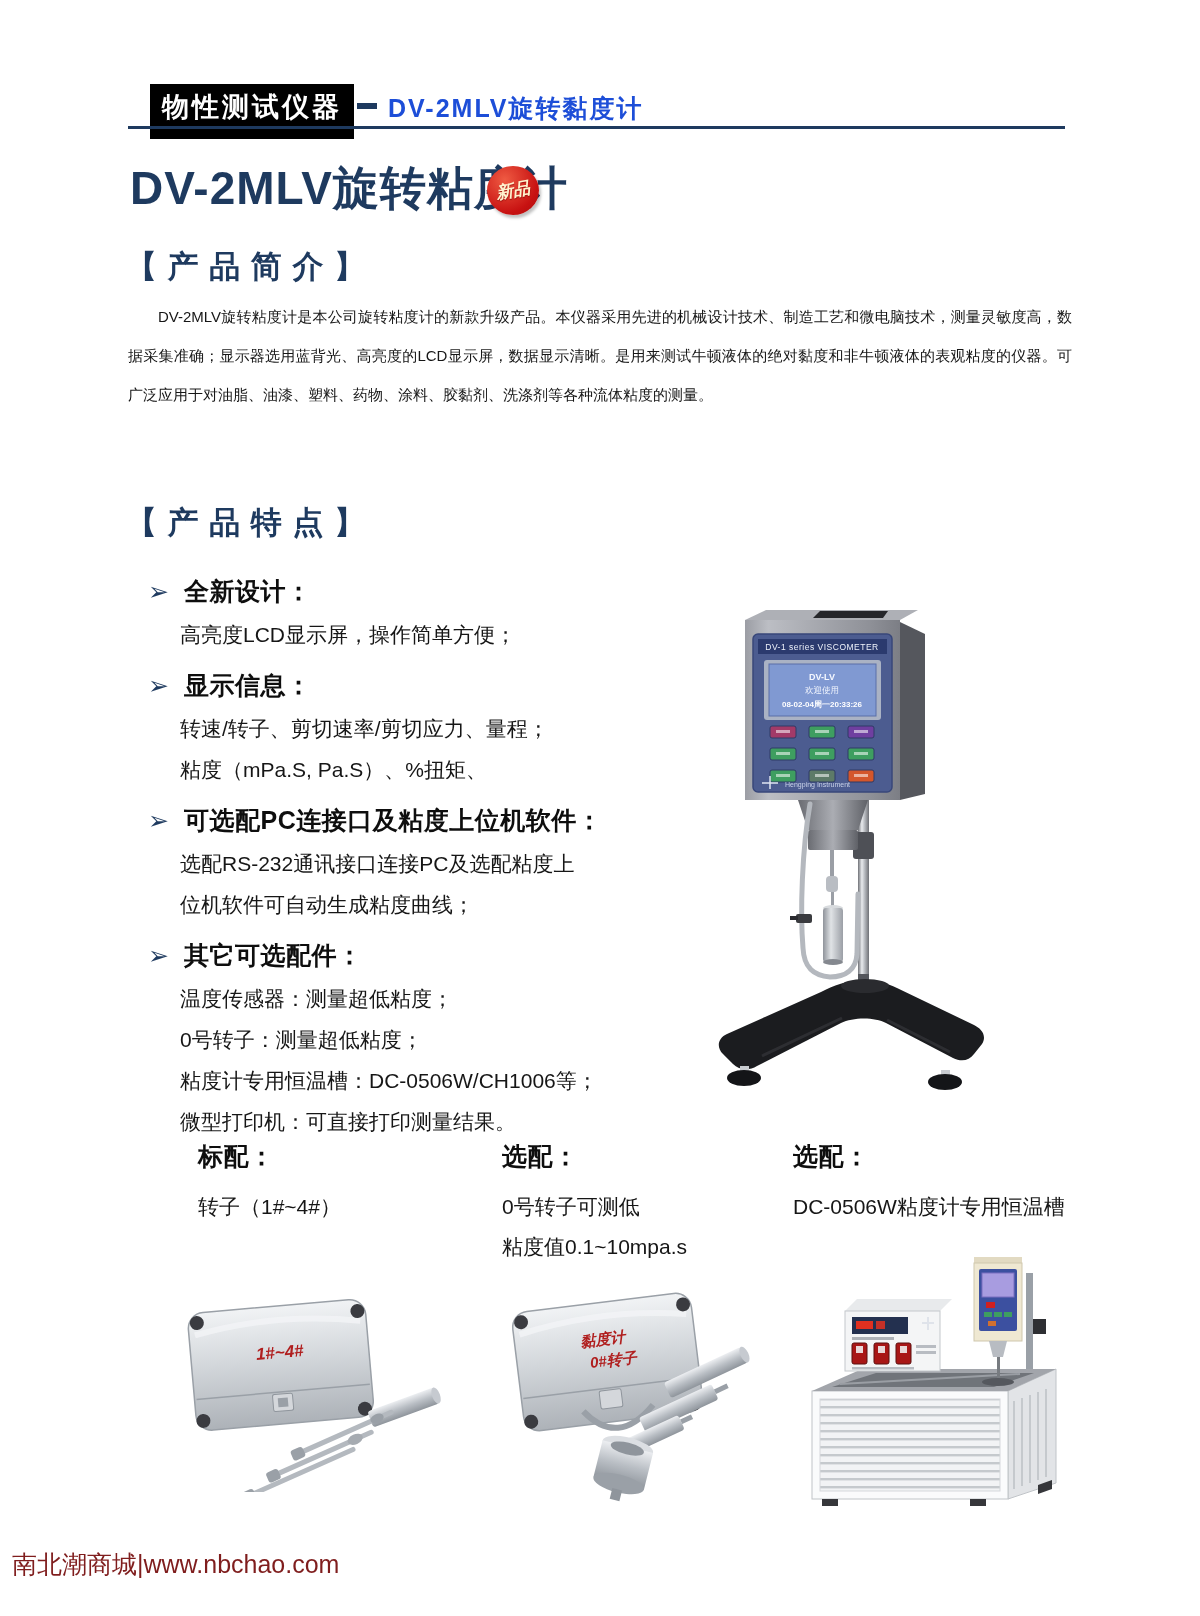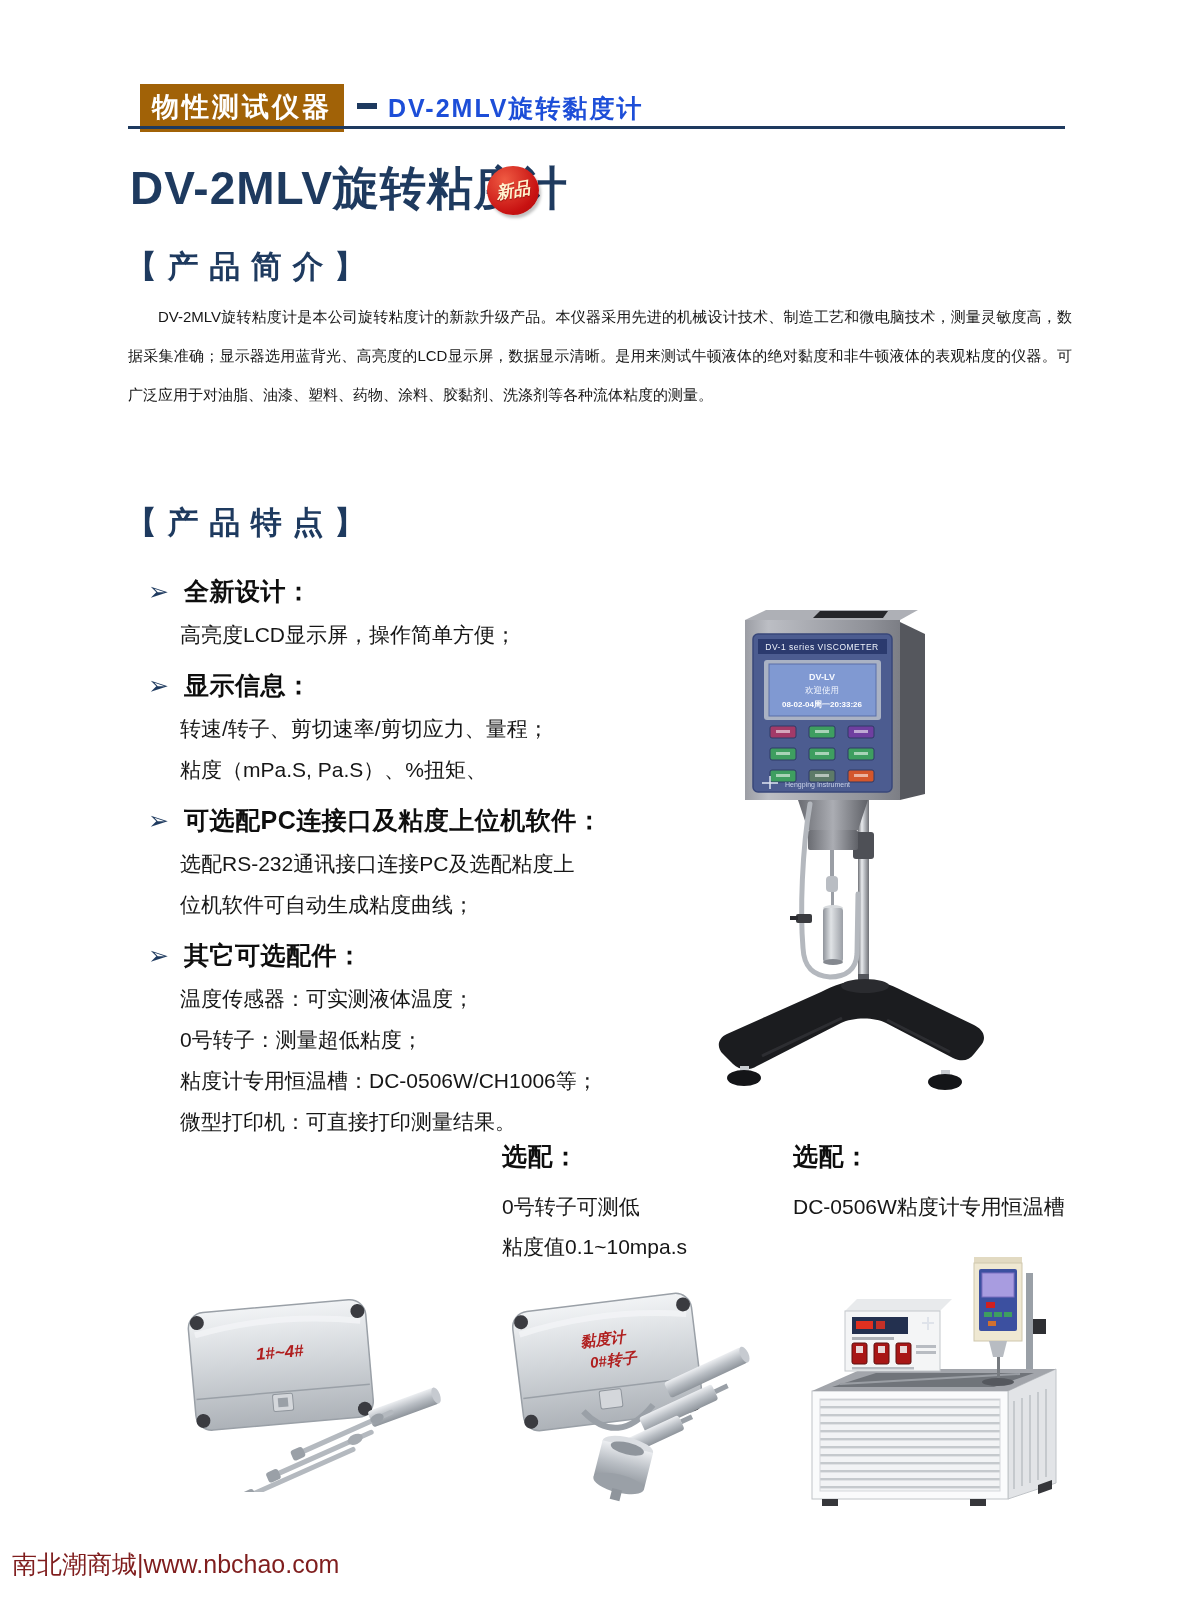--- a/index.html
+++ b/index.html
@@ -2,22 +2,22 @@
 <html><head>
 <meta charset="utf-8">
 <style>
   * { margin:0; padding:0; box-sizing:border-box; }
   html,body { background:#ffffff; }
   .page {
     position:relative; width:1200px; height:1616px; background:#fff;
     font-family:"Liberation Sans","DejaVu Sans",sans-serif; color:#141414; overflow:hidden;
   }
   
-  .hdr-tag { position:absolute; left:140px; top:84px; background:#a16207; color:#fff;
-    font-size:27px; font-weight:bold; letter-spacing:3px; padding:5px 12px 7px; }
+  .hdr-tag { position:absolute; left:150px; top:84px; background:#000000; color:#fff;
+    font-size:27px; font-weight:bold; letter-spacing:3px; padding:5px 12px 14px; }
   .hdr-dash { position:absolute; left:357px; top:103px; width:20px; height:6px; background:#1e3a5f; }
   .hdr-product { position:absolute; left:388px; top:92px; color:#1d4ed8; font-size:25px;
     font-weight:bold; letter-spacing:2px; }
   .hdr-rule { position:absolute; left:128px; top:126px; width:937px; height:3px; background:#1e3a5f; }
   
   .doc-title { position:absolute; left:130px; top:158px; color:#1e3a5f; font-size:46px;
     font-weight:bold; letter-spacing:1px; }
   .new-badge { position:absolute; left:487px; top:166px; width:52px; height:49px; border-radius:50%;
     background:radial-gradient(circle at 34% 28%, #ef5a42, #c71111 68%, #a80d0d 100%);
     box-shadow:2px 3px 3px rgba(0,0,0,.25); display:flex; align-items:center; justify-content:center; }
@@ -99,21 +99,21 @@
       </div>
       <div class="feat-line">选配RS-232通讯接口连接PC及选配粘度上</div>
       <div class="feat-line">位机软件可自动生成粘度曲线；</div>
     </div>
 
     <div class="feat">
       <div class="feat-head">
         <span class="bullet">➢</span>
         <span class="feat-title">其它可选配件：</span>
       </div>
-      <div class="feat-line">温度传感器：可实测液体温度；</div>
+      <div class="feat-line">温度传感器：测量超低粘度；</div>
       <div class="feat-line">0号转子：测量超低粘度；</div>
       <div class="feat-line">粘度计专用恒温槽：DC-0506W/CH1006等；</div>
       <div class="feat-line">微型打印机：可直接打印测量结果。</div>
     </div>
   </div>
 
   <div class="fig fig-viscometer">
     <svg viewBox="0 0 330 500" width="330" height="500">
       <defs>
         <linearGradient id="gHead" x1="0" y1="0" x2="1" y2="0">
@@ -209,20 +209,24 @@
         <ellipse cx="183" cy="378" rx="24" ry="7" fill="#2a2b2f"></ellipse>
 
         <rect x="58" y="458" width="9" height="9" fill="#c8cbd0"></rect>
         <ellipse cx="62" cy="470" rx="17" ry="8" fill="#141518"></ellipse>
         <rect x="259" y="462" width="9" height="9" fill="#c8cbd0"></rect>
         <ellipse cx="263" cy="474" rx="17" ry="8" fill="#141518"></ellipse>
       </g>
     </svg>
   </div>
 
+  <div class="opt opt-1">
+    <div class="opt-head">标配：</div>
+    <div class="opt-line">转子（1#~4#）</div>
+  </div>
   <div class="opt opt-2">
     <div class="opt-head">选配：</div>
     <div class="opt-line">0号转子可测低</div>
     <div class="opt-line">粘度值0.1~10mpa.s</div>
   </div>
   <div class="opt opt-3">
     <div class="opt-head">选配：</div>
     <div class="opt-line">DC-0506W粘度计专用恒温槽</div>
   </div>
 

